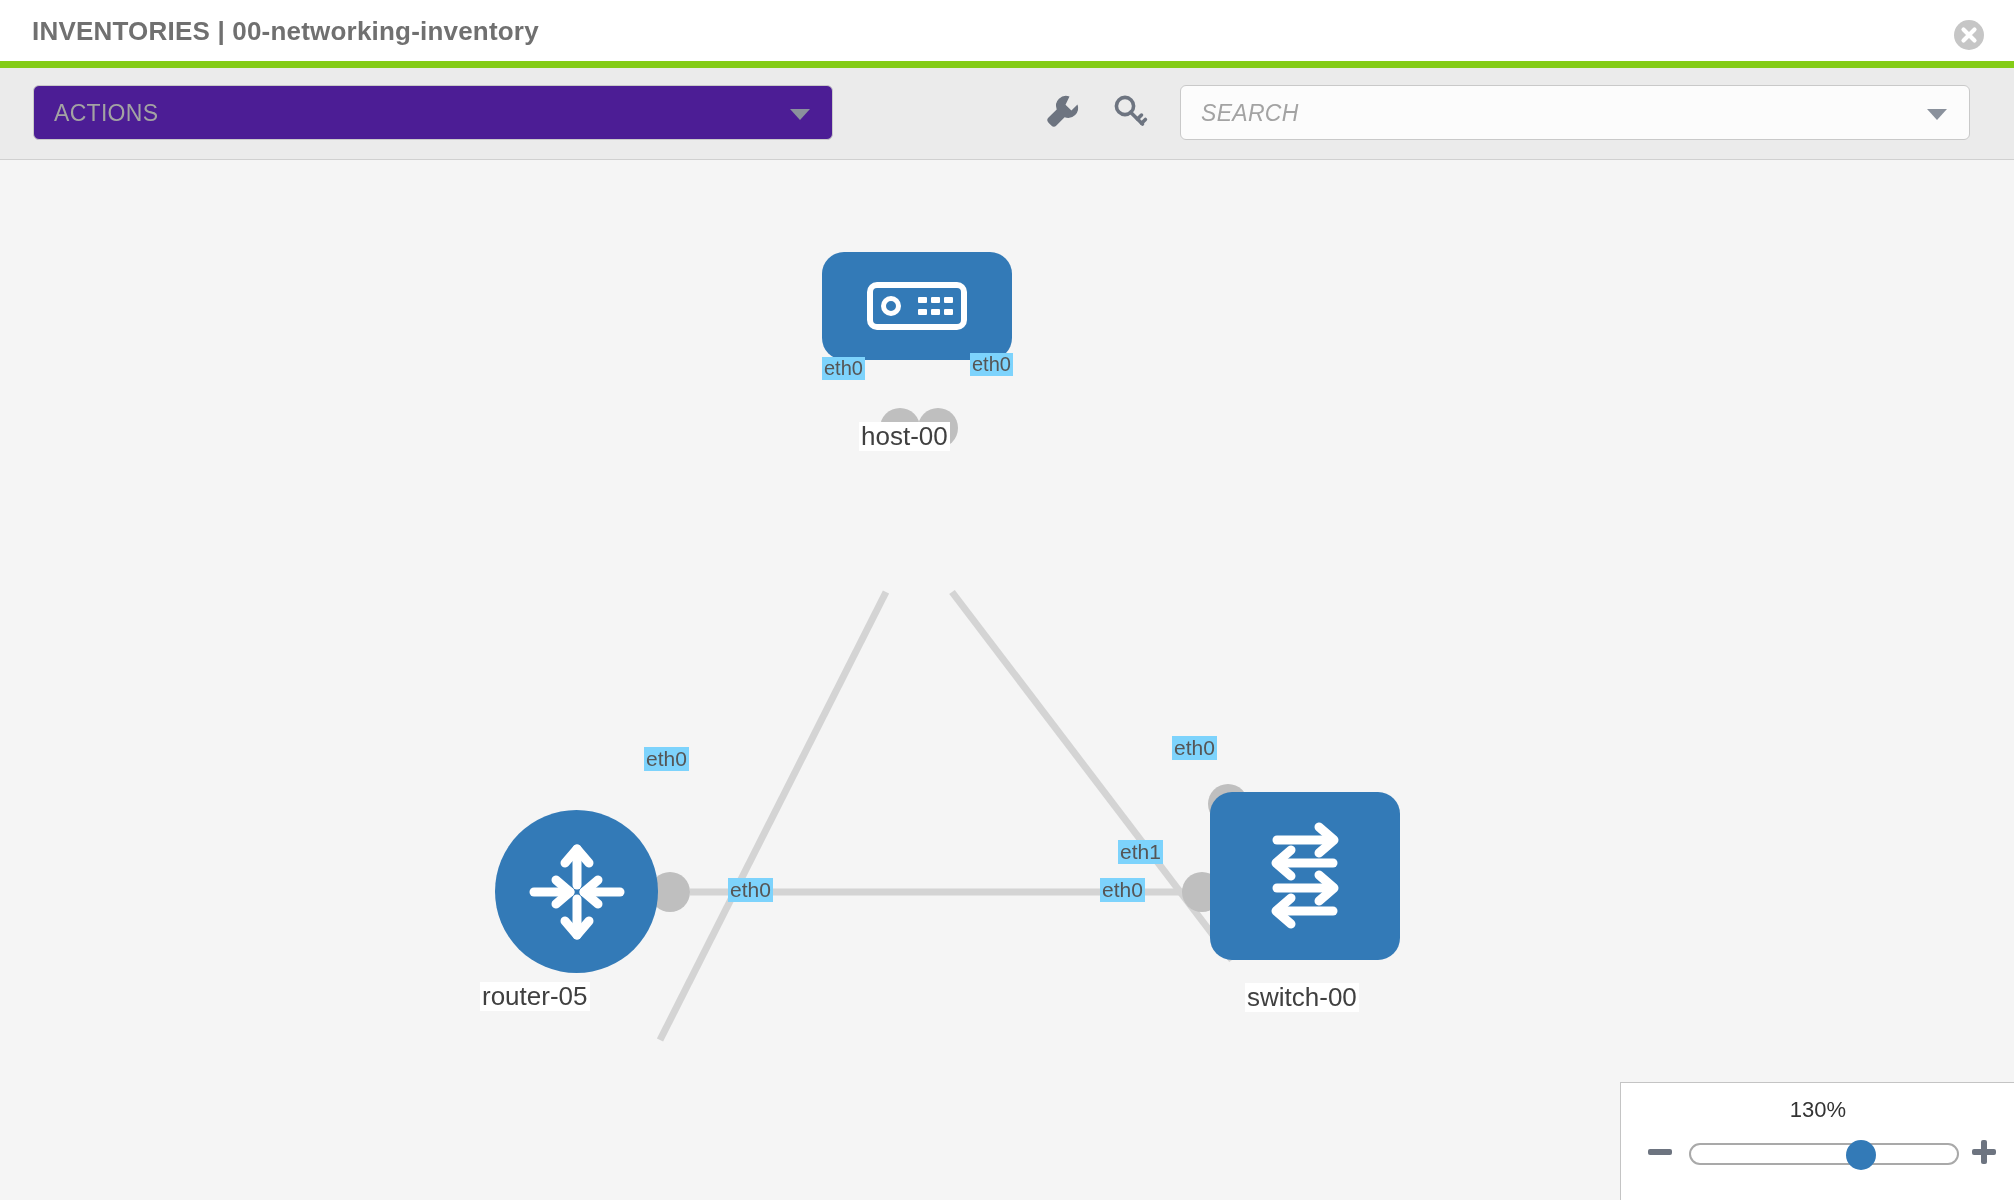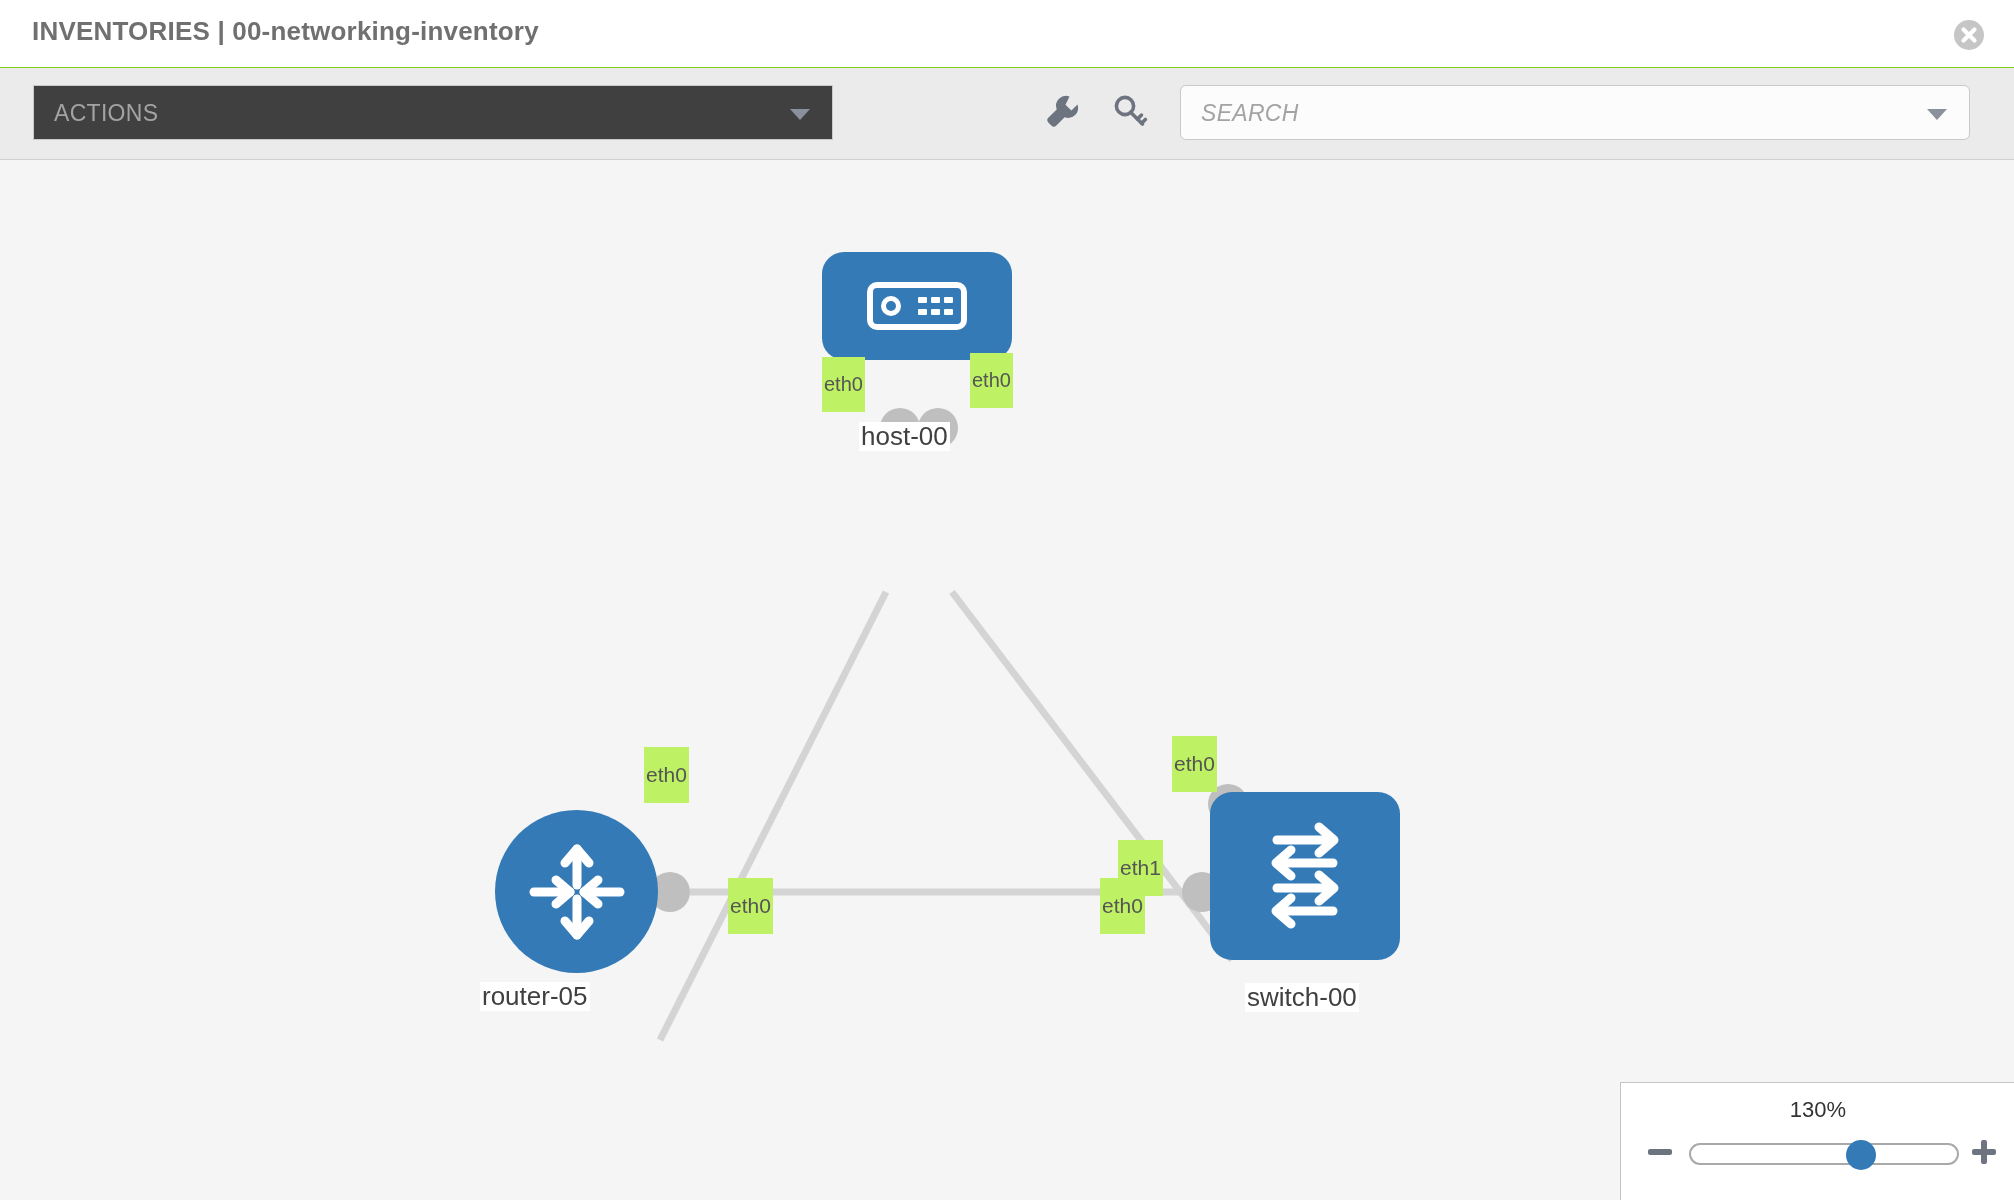--- a/index.html
+++ b/index.html
@@ -19,21 +19,21 @@
     background: #f5f5f5;
   }
 
   
   .header {
     position: absolute;
     top: 0; left: 0;
     width: 2014px;
     height: 68px;
     background: #ffffff;
-    border-bottom: 1px solid #84cc16;
+    border-bottom: 7px solid #84cc16;
   }
   .header-title {
     position: absolute;
     left: 32px;
     top: 16px;
     font-size: 26px;
     font-weight: bold;
     color: #707070;
     letter-spacing: 0.2px;
     white-space: nowrap;
@@ -58,23 +58,23 @@
     height: 92px;
     background: #ebebeb;
     border-bottom: 1px solid #d0d0d0;
   }
   .actions-select {
     position: absolute;
     left: 33px;
     top: 17px;
     width: 800px;
     height: 55px;
-    background: #404040;
+    background: #4c1d95;
     border: 1px solid #c9c9c9;
-    border-radius: 1px;
+    border-radius: 6px;
   }
   .actions-select .label {
     position: absolute;
     left: 20px;
     top: 14px;
     font-size: 23px;
     color: #a3a3a3;
     letter-spacing: 0.3px;
   }
   .caret {
@@ -161,23 +161,23 @@
     width: 40px;
     height: 40px;
     border-radius: 50%;
     background: #bfbfbf;
   }
 
   .edge-label {
     position: absolute;
     font-size: 21px;
     color: #555555;
-    background: #bef264;
+    background: #7dd3fc;
     white-space: nowrap;
-    padding: 16px 2px;
+    padding: 0 2px;
     line-height: 1.15;
   }
   .edge-label.small { font-size: 20px; }
 
   
   .zoom-panel {
     position: absolute;
     left: 1620px;
     top: 1082px;
     width: 394px;

